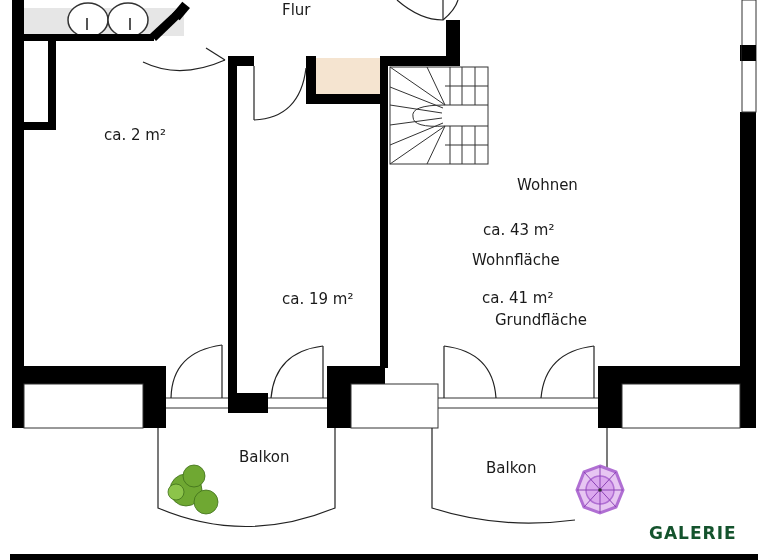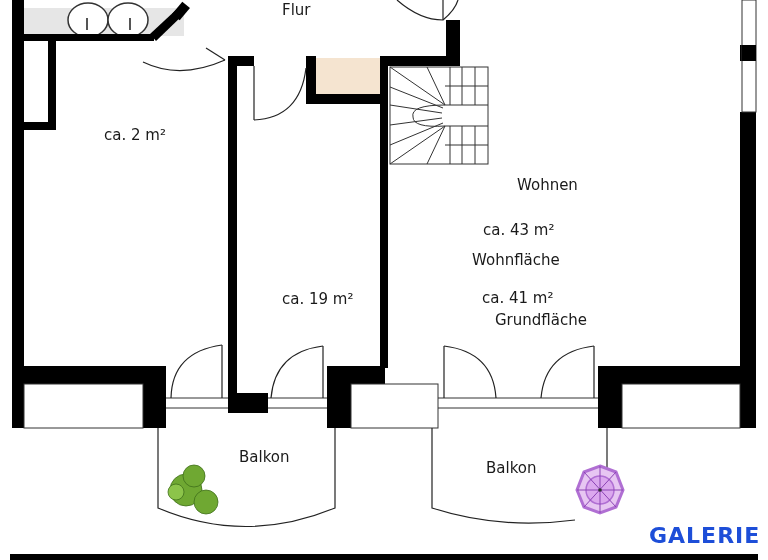--- a/index.html
+++ b/index.html
@@ -1,19 +1,19 @@
 <!DOCTYPE html>
 <html><head>
 <meta charset="utf-8">
 <style>
   html, body { margin:0; padding:0; background:#ffffff; }
   body { width:768px; height:560px; overflow:hidden; position:relative; font-family:"DejaVu Sans", sans-serif; }
   #plan { position:absolute; left:0; top:0; }
   .label { position:absolute; color:#1a1a1a; font-size:15px; text-align:center; white-space:nowrap; line-height:18px; }
-  .galerie { position:absolute; font-family:"DejaVu Sans", sans-serif; font-weight:bold; font-size:22px; letter-spacing:1px; color:#1d4ed8; }
+  .galerie { position:absolute; font-family:"DejaVu Sans", sans-serif; font-weight:bold; font-size:17px; letter-spacing:1px; color:#14532d; }
 </style>
 </head>
 <body>
 
 <svg id="plan" width="768" height="560" viewBox="0 0 768 560" xmlns="http://www.w3.org/2000/svg">
 
   <g>
     <rect x="24" y="8" width="160" height="28" fill="#e6e6e6"></rect>
     <ellipse cx="88" cy="20" rx="20" ry="17" fill="#fff" stroke="#333" stroke-width="1.5"></ellipse>
     <ellipse cx="128" cy="20" rx="20" ry="17" fill="#fff" stroke="#333" stroke-width="1.5"></ellipse>

